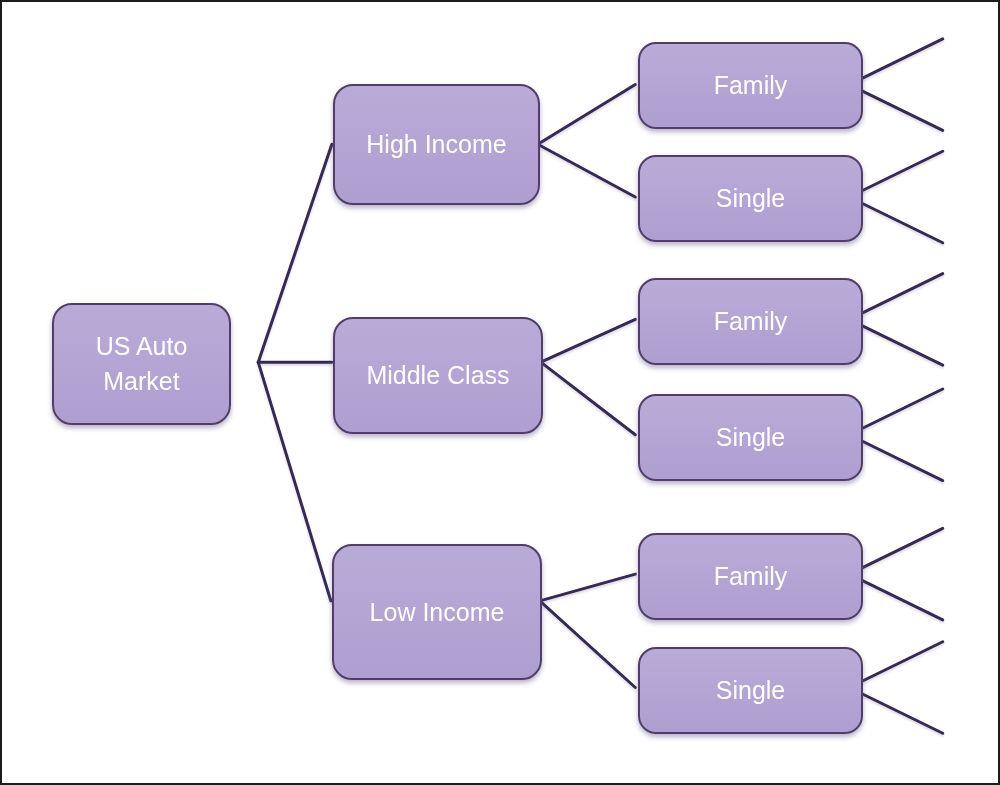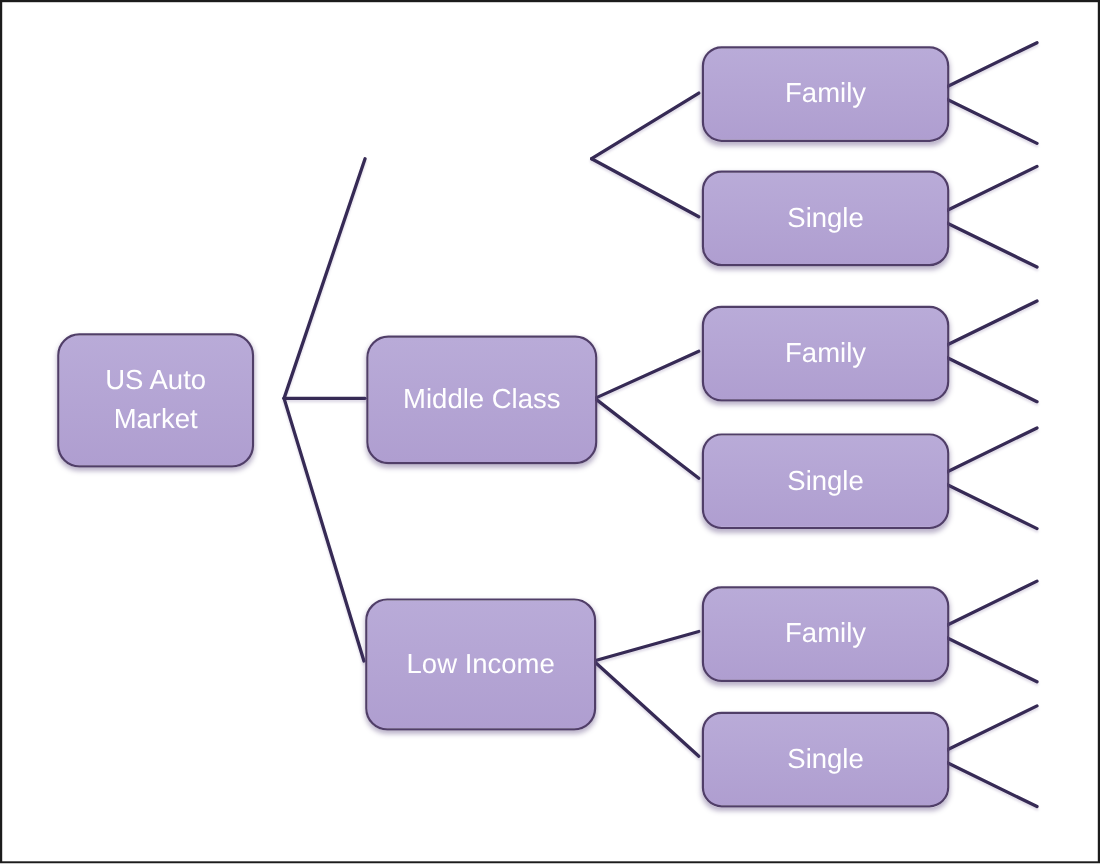--- a/index.html
+++ b/index.html
@@ -45,22 +45,22 @@
     font-size:25px;
     line-height:1.4;
     background:linear-gradient(180deg, var(--node-fill-top), var(--node-fill-bottom));
     border:2px solid var(--node-border);
     border-radius:20px;
     box-shadow:0 3px 5px rgba(103,84,136,0.45);
   }
   .node-root   {left:50px;  top:301px; width:179px; height:122px;}
   .node-root .label{max-width:130px;}
   .node-high   {left:331px; top:82px;  width:207px; height:121px;}
-  .node-middle {left:331px; top:303px; width:210px; height:117px;}
-  .node-low    {left:330px; top:542px; width:210px; height:120px;}
+  .node-middle {left:331px; top:315px; width:210px; height:117px;}
+  .node-low    {left:330px; top:542px; width:210px; height:136px;}
   .leaf{left:636px; width:225px; height:87px; border-radius:18px;}
   .node-family-high  {top:40px;}
   .node-single-high  {top:153px;}
   .node-family-middle{top:276px;}
   .node-single-middle{top:392px;}
   .node-family-low   {top:531px;}
   .node-single-low   {top:645px;}
 </style>
 </head>
 <body>
@@ -98,20 +98,23 @@
     <line x1="851" y1="575" x2="945" y2="621"></line>
 
     <line x1="851" y1="689" x2="945" y2="643"></line>
     <line x1="851" y1="689" x2="945" y2="735"></line>
   </svg>
 
   <div class="node node-root">
     <span class="label">US Auto Market</span>
   </div>
 
+  <div class="node node-high">
+    <span class="label">High Income</span>
+  </div>
   <div class="node node-middle">
     <span class="label">Middle Class</span>
   </div>
   <div class="node node-low">
     <span class="label">Low Income</span>
   </div>
 
   <div class="node leaf node-family-high">
     <span class="label">Family</span>
   </div>

